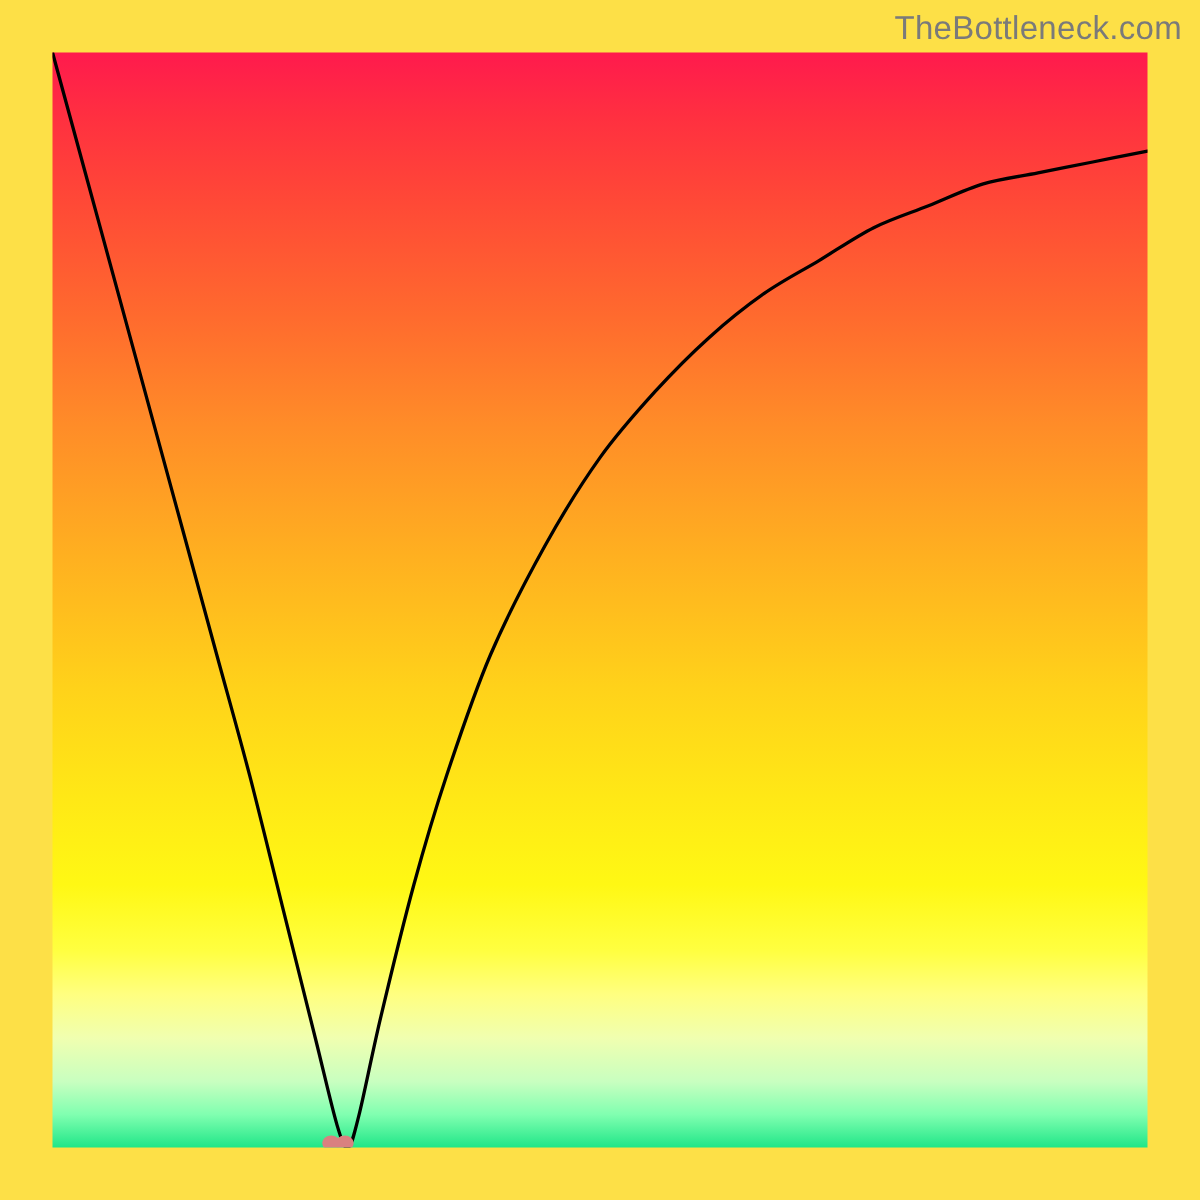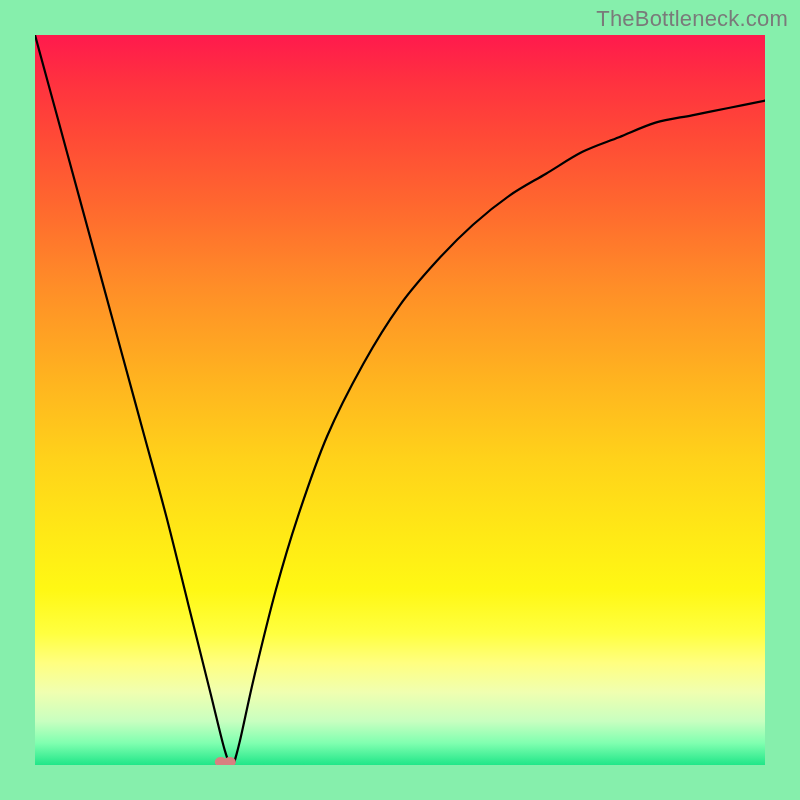--- a/index.html
+++ b/index.html
@@ -8,21 +8,21 @@
     width: 800px;
     height: 800px;
     overflow: hidden;
     background: #000;
     font-family: Arial, Helvetica, sans-serif;
   }
   .frame {
     position: relative;
     width: 800px;
     height: 800px;
-    background: #86efac;
+    background: #fde047;
   }
   .plot-area {
     position: absolute;
     left: 35px;
     top: 35px;
     width: 730px;
     height: 730px;
     background: linear-gradient(
       to bottom,
       #ff1a4d 0%,

